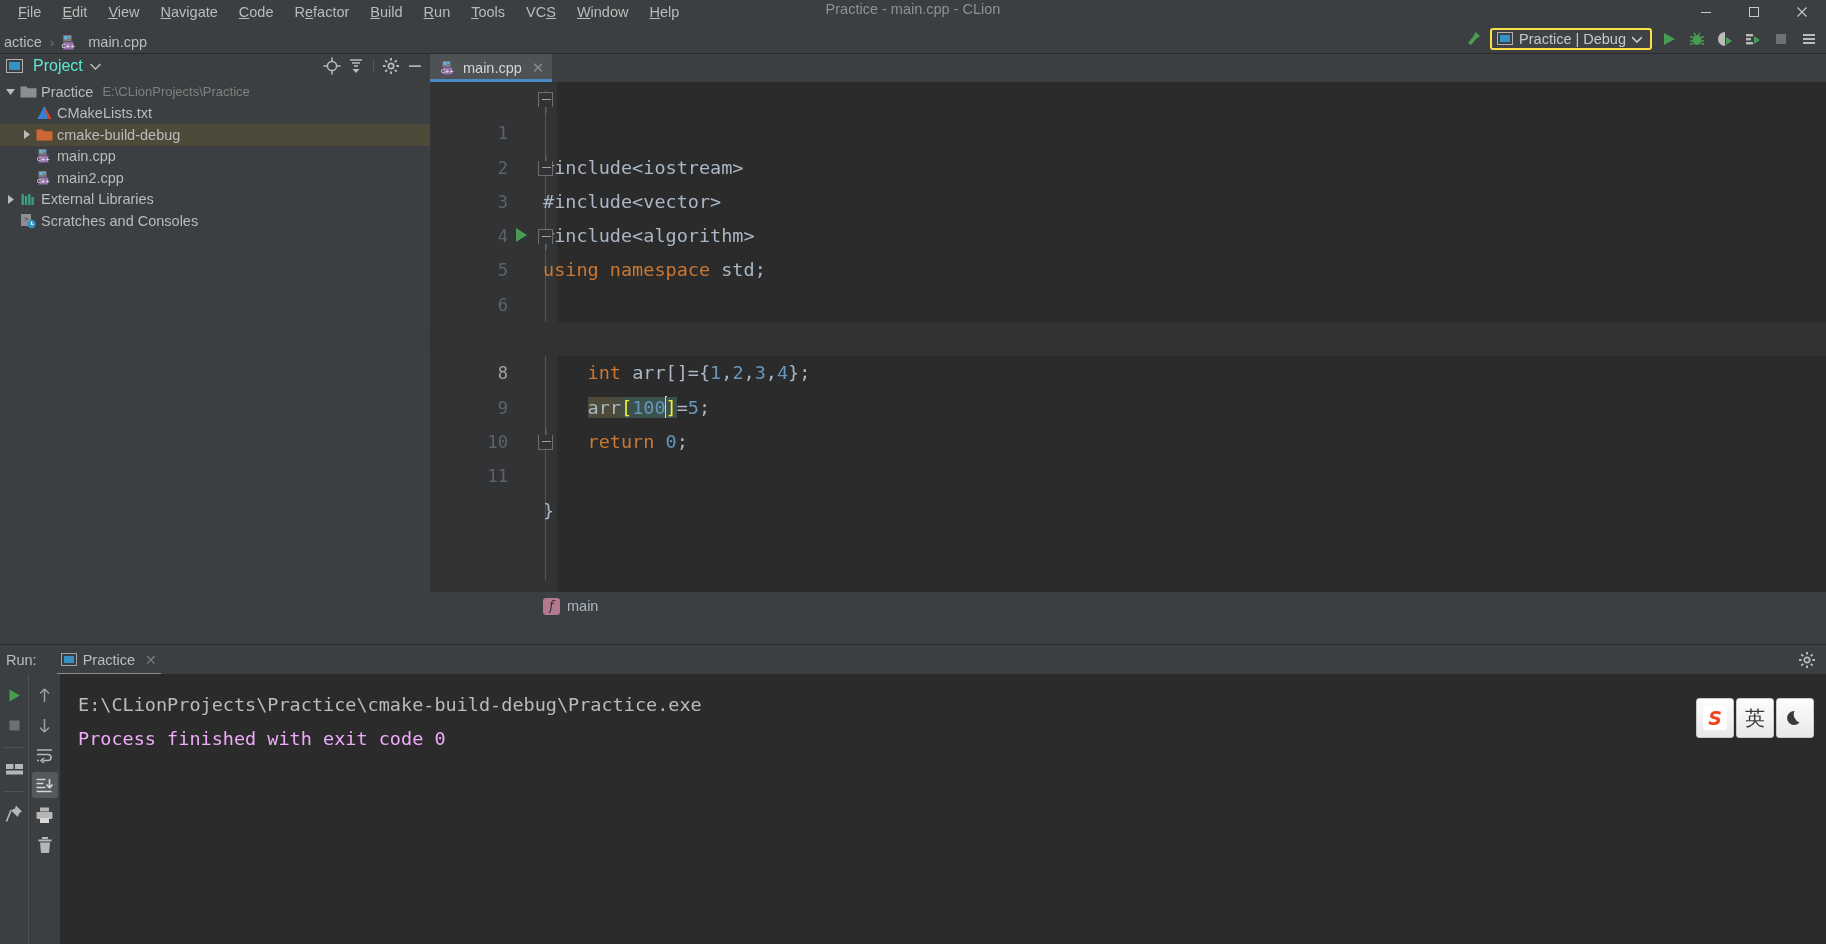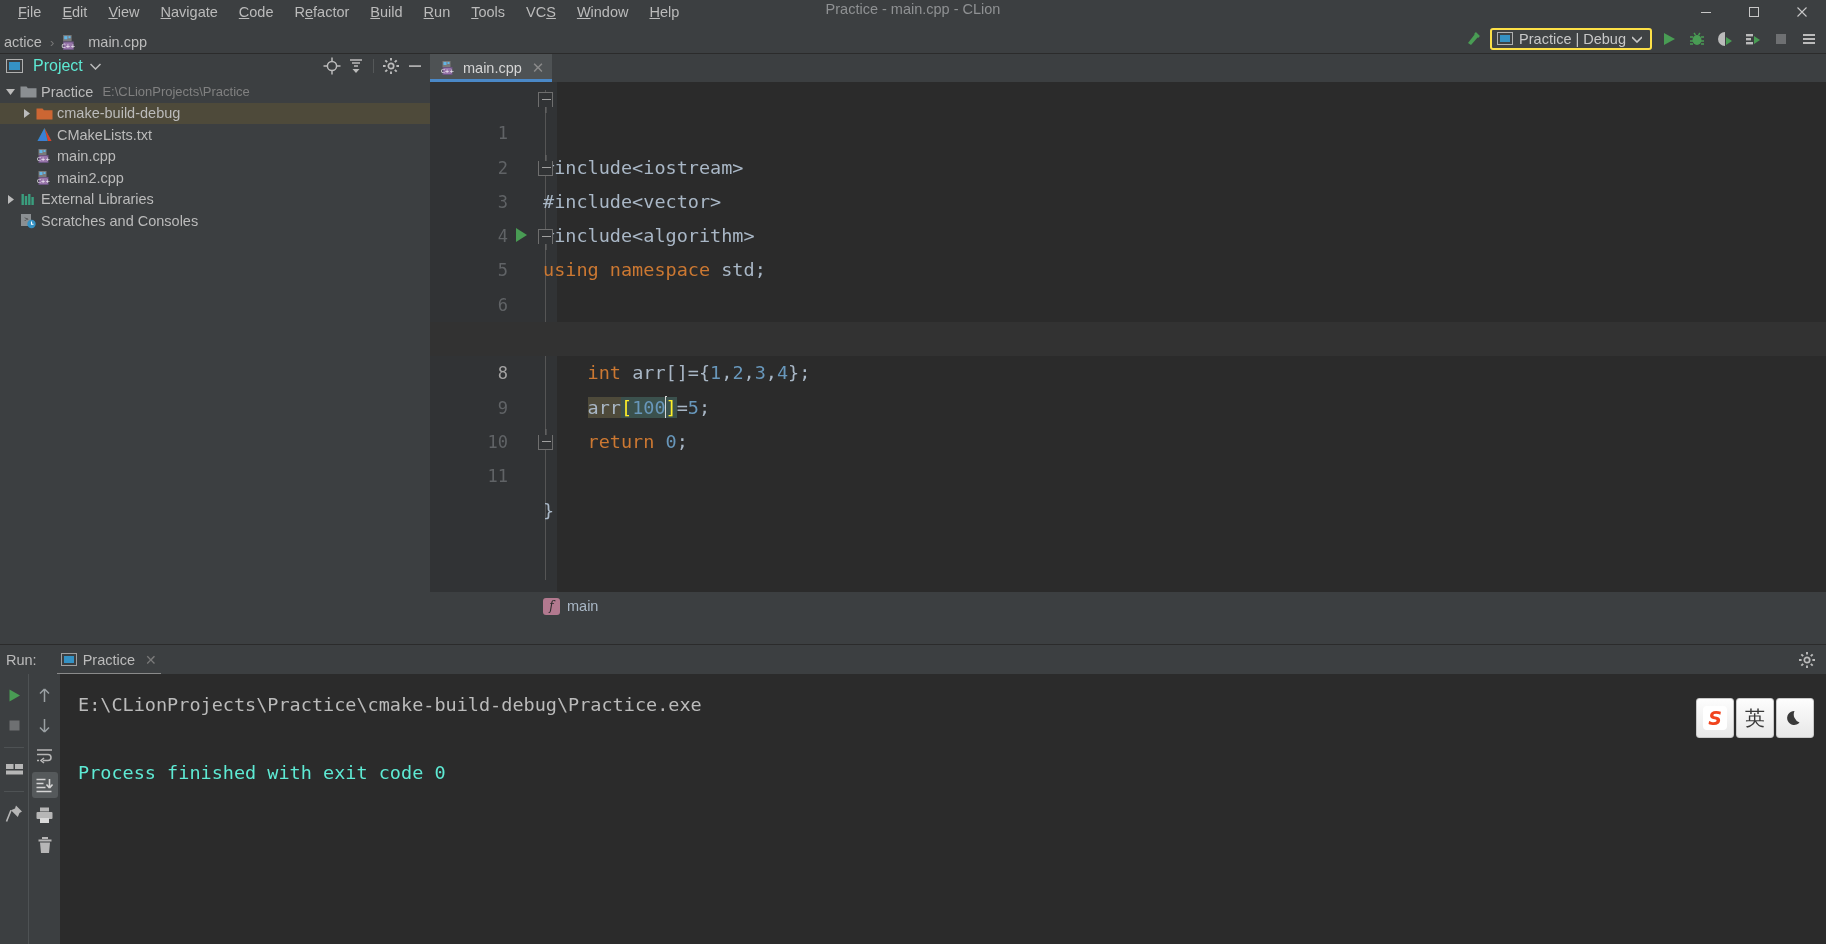--- a/index.html
+++ b/index.html
@@ -107,21 +107,21 @@
     flex-direction:column; align-items:center; gap:0px; }
   .run-tools2{ width:32px; background:#3c3f41; padding-top:8px; display:flex;
     flex-direction:column; align-items:center; border-left:1px solid #4e5254; }
   .rt{ width:26px; height:26px; display:flex; align-items:center; justify-content:center;
     border-radius:3px; margin-bottom:4px; }
   .rt.active{ background:#55595b; }
   .rt-sep{ width:20px; height:1px; background:#4e5254; margin:5px 0 8px; }
   .console{ flex:1; background:#2b2b2b; padding:14px 0 0 18px;
     font-family:"DejaVu Sans Mono", monospace; font-size:18.5px; color:#bbbbbb; }
   .console .ln1{ color:#bbbbbb; line-height:34px; }
-  .console .ln2{ color:#5eead4; line-height:34px; margin-top:34px; }
+  .console .ln2{ color:#f0abfc; line-height:34px; }
   .run-scroll{ position:absolute; right:0; top:30px; width:13px; bottom:0; background:#2b2b2b; }
 
   
   .ime{ position:absolute; right:12px; bottom:38px; height:40px; display:flex; gap:2px; }
   .ime-cell{ width:38px; height:40px; background:linear-gradient(#fdfdfd,#e8e8e8);
     border:1px solid #c9c9c9; border-radius:3px; display:flex; align-items:center; justify-content:center; }
   .ime-s{ width:24px; height:24px; border-radius:4px; background:#fff; display:flex;
     align-items:center; justify-content:center; color:#f1441d; font-size:19px; font-weight:bold;
     font-family:"DejaVu Sans", sans-serif; font-style:italic; }
   .ime-cn{ font-size:20px; color:#3a3a3a; font-family:"DejaVu Sans", sans-serif; }
@@ -296,43 +296,43 @@
         </span>
         <span class="ico">
           <svg width="17" height="15" viewBox="0 0 17 15">
               <path d="M0.5 2.5 h6 l1.4 1.8 h8.6 v9.2 h-16 Z" fill="#8b8f92"></path>
             </svg>
         </span>
         <span class="lbl">Practice</span>
         <span class="sub">E:\CLionProjects\Practice</span>
       </div>
 
+      <div class="row ind2">
+        <span class="ico">
+          <svg width="17" height="16" viewBox="0 0 17 16">
+              <path d="M8.5 1 L15.5 14 H1.5 Z" fill="#2e8b57"></path>
+              <path d="M8.5 1 L11.5 14 H1.5 Z" fill="#3a7fd5"></path>
+              <path d="M8.5 1 L15.5 14 L12 14 Z" fill="#e03b2b"></path>
+            </svg>
+        </span>
+        <span class="lbl">CMakeLists.txt</span>
+      </div>
+
       <div class="row ind1 sel">
         <span class="arrow">
           <svg width="11" height="11" viewBox="0 0 11 11">
               <path d="M3 1 L3 10 L9 5.5 Z" fill="#bbbbbb"></path>
             </svg>
         </span>
         <span class="ico">
           <svg width="17" height="15" viewBox="0 0 17 15">
               <path d="M0.5 2.5 h6 l1.4 1.8 h8.6 v9.2 h-16 Z" fill="#cc6633"></path>
             </svg>
         </span>
         <span class="lbl">cmake-build-debug</span>
-      </div>
-
-      <div class="row ind2">
-        <span class="ico">
-          <svg width="17" height="16" viewBox="0 0 17 16">
-              <path d="M8.5 1 L15.5 14 H1.5 Z" fill="#2e8b57"></path>
-              <path d="M8.5 1 L11.5 14 H1.5 Z" fill="#3a7fd5"></path>
-              <path d="M8.5 1 L15.5 14 L12 14 Z" fill="#e03b2b"></path>
-            </svg>
-        </span>
-        <span class="lbl">CMakeLists.txt</span>
       </div>
 
       <div class="row ind2">
         <span class="ico">
           <svg width="17" height="16" viewBox="0 0 16 16">
               <rect x="2" y="1" width="8" height="6" fill="#7a7a7a"></rect>
               <rect x="3" y="2" width="3" height="3" fill="#62b5e5"></rect>
               <rect x="7" y="2" width="2" height="2" fill="#62b5e5"></rect>
               <rect x="2.5" y="7.5" width="9" height="7" fill="#9876aa" stroke="#6b5580"></rect>
               <text x="7" y="13" font-size="5.5" fill="#fff" text-anchor="middle" font-family="DejaVu Sans, sans-serif">C++</text>

